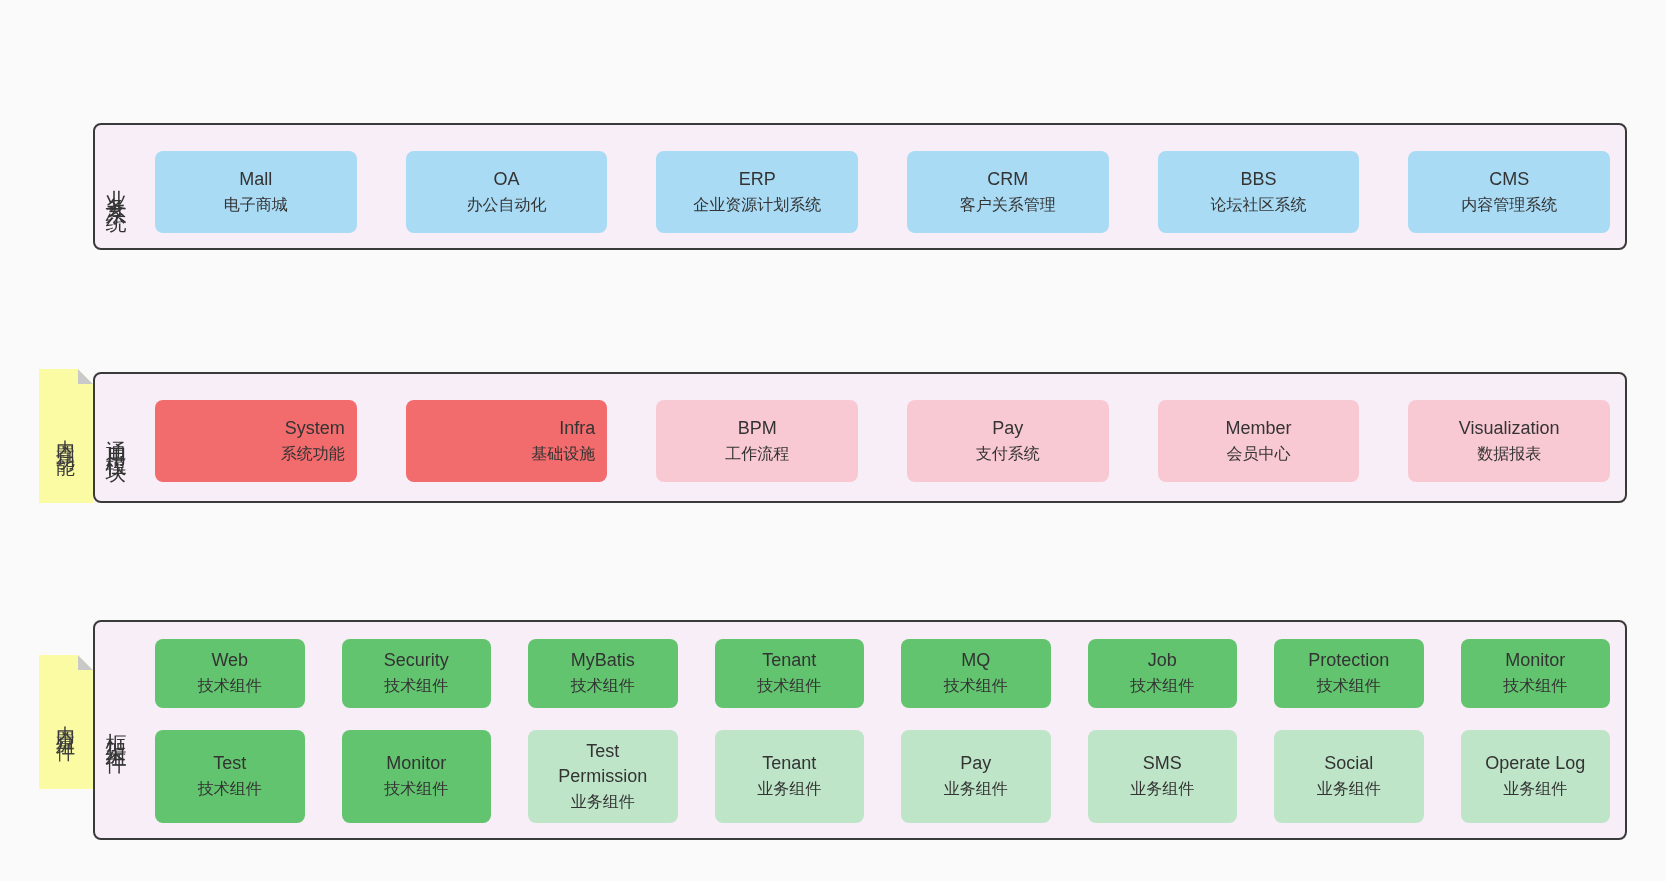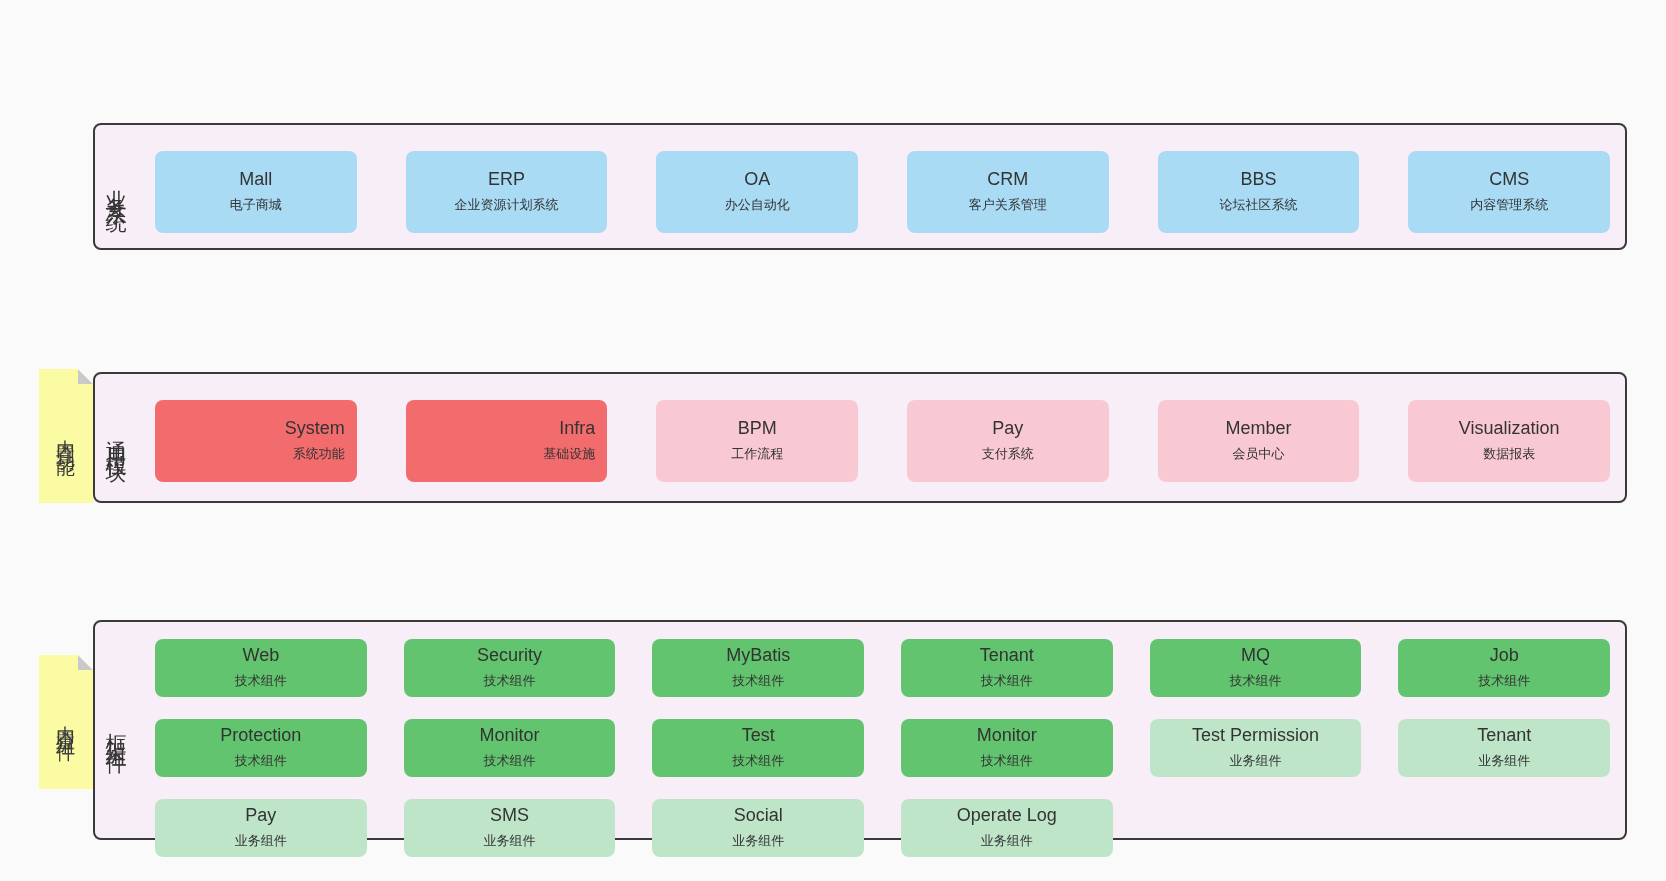--- a/index.html
+++ b/index.html
@@ -41,37 +41,37 @@
     color: var(--text, #333);
     white-space: nowrap;
   }
   .boxes {
     position: absolute;
     left: 60px;
     right: 15px;
     display: grid;
   }
   .boxes-6 { top: 26px; height: 82px; grid-template-columns: repeat(6, 1fr); column-gap: 49px; }
-  .boxes-16 { top: 17px; bottom: 15px; grid-template-columns: repeat(6, 1fr); column-gap: 37px; row-gap: 22px; }
+  .boxes-16 { top: 17px; bottom: 15px; grid-template-columns: repeat(8, 1fr); column-gap: 37px; row-gap: 22px; }
 
   .box {
     border-radius: 8px;
     display: flex;
     flex-direction: column;
     align-items: center;
     justify-content: center;
     text-align: center;
     padding: 4px 12px;
     box-sizing: border-box;
     font-size: 18px;
     line-height: 25px;
     color: var(--text, #333);
   }
   .box .box-name { font-size: 18px; }
-  .box .box-desc { font-size: 13px; }
+  .box .box-desc { font-size: 16px; }
   .blue       { background: var(--blue, #a9dbf5); }
   .red        { background: var(--red, #f26b6d); align-items: flex-end; }
   .pink       { background: var(--pink, #f9c9d3); }
   .green      { background: var(--green, #62c46e); }
   .lightgreen { background: var(--lightGreen, #bfe5c9); }
 
   .note {
     position: absolute;
     left: 39px;
     width: 54px;
@@ -130,26 +130,26 @@
 <div class="canvas">
 
   <section class="band band-top">
     <div class="band-label">业务系统</div>
     <div class="boxes boxes-6">
       <div class="box blue">
         <div class="box-name">Mall</div>
         <div class="box-desc">电子商城</div>
       </div>
       <div class="box blue">
+        <div class="box-name">OA</div>
+        <div class="box-desc">办公自动化</div>
+      </div>
+      <div class="box blue">
         <div class="box-name">ERP</div>
         <div class="box-desc">企业资源计划系统</div>
-      </div>
-      <div class="box blue">
-        <div class="box-name">OA</div>
-        <div class="box-desc">办公自动化</div>
       </div>
       <div class="box blue">
         <div class="box-name">CRM</div>
         <div class="box-desc">客户关系管理</div>
       </div>
       <div class="box blue">
         <div class="box-name">BBS</div>
         <div class="box-desc">论坛社区系统</div>
       </div>
       <div class="box blue">

